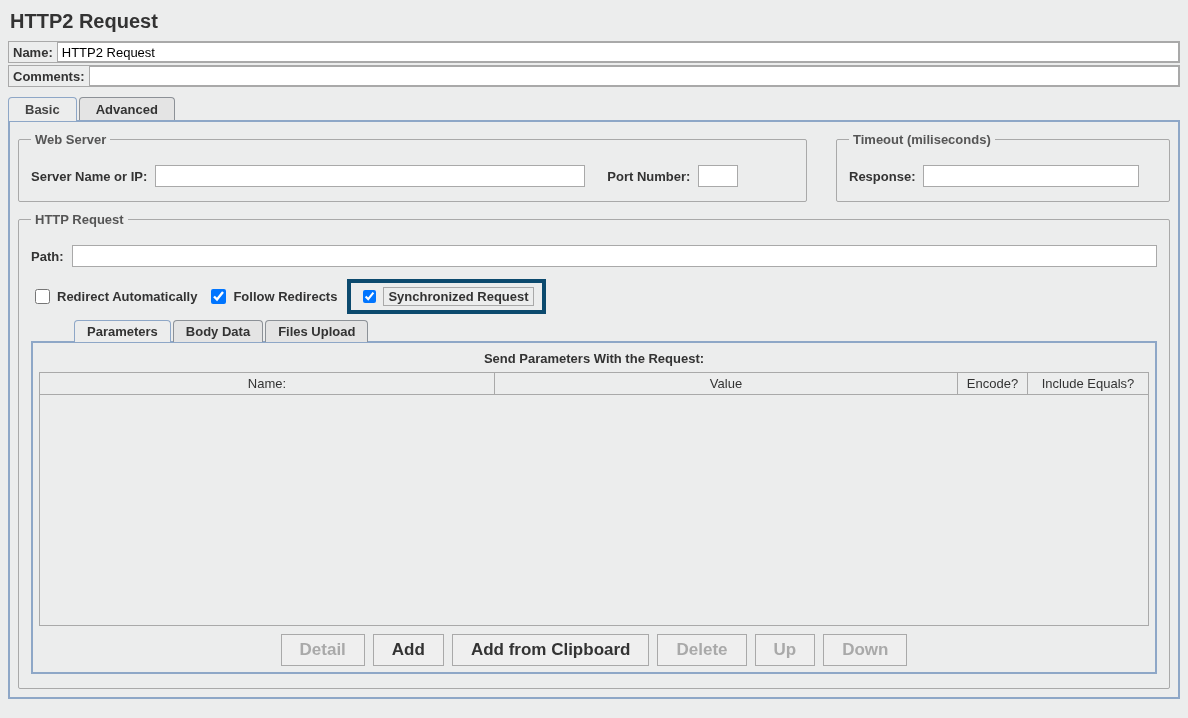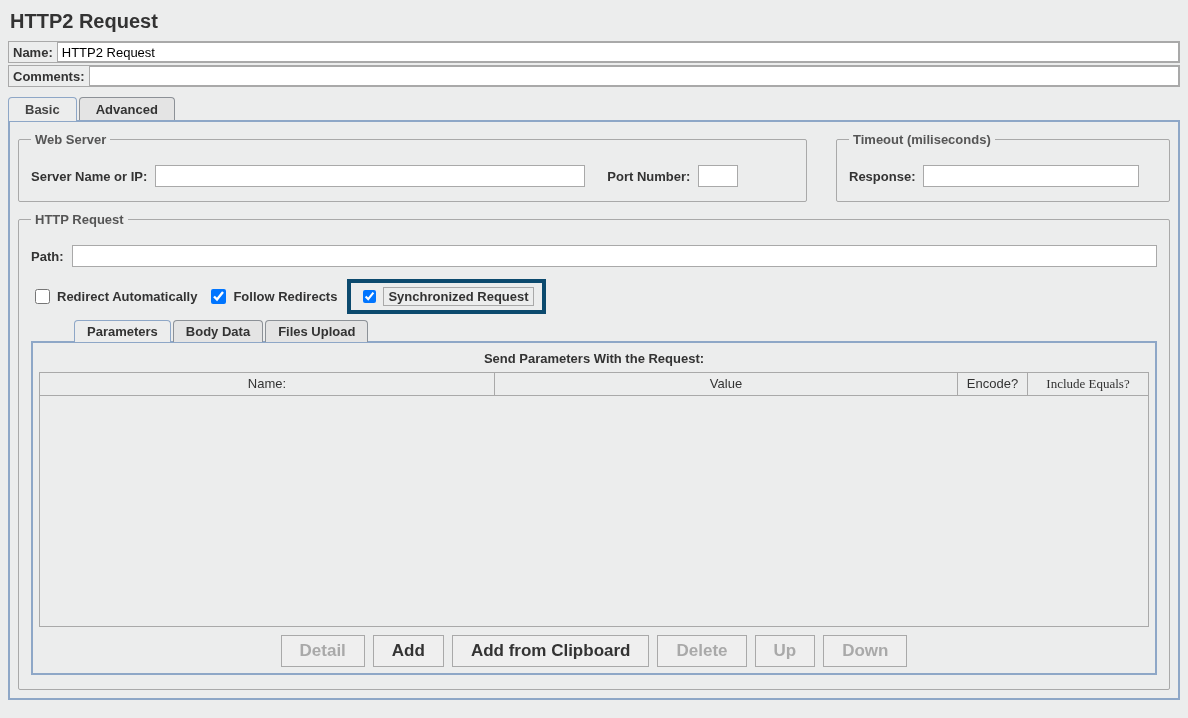--- a/index.html
+++ b/index.html
@@ -211,21 +211,21 @@
     display: flex;
     background: #eceded;
     border-bottom: 1px solid #a9a9a9;
   }
   .ph {
     border-right: 1px solid #a9a9a9;
     padding: 3px 6px;
     font-size: 13px;
     text-align: center;
   }
-  .ph:last-child { border-right: none; font-family: Liberation Serif, serif; }
+  .ph:last-child { border-right: none; }
   .ph-name { flex: 0 0 455px; }
   .ph-value { flex: 1; }
   .ph-encode { flex: 0 0 70px; }
   .ph-include { flex: 0 0 120px; }
   .params-body { height: 230px; background: #eceded; }
   .btn-row {
     display: flex;
     justify-content: center;
     gap: 8px;
     padding-top: 8px;

